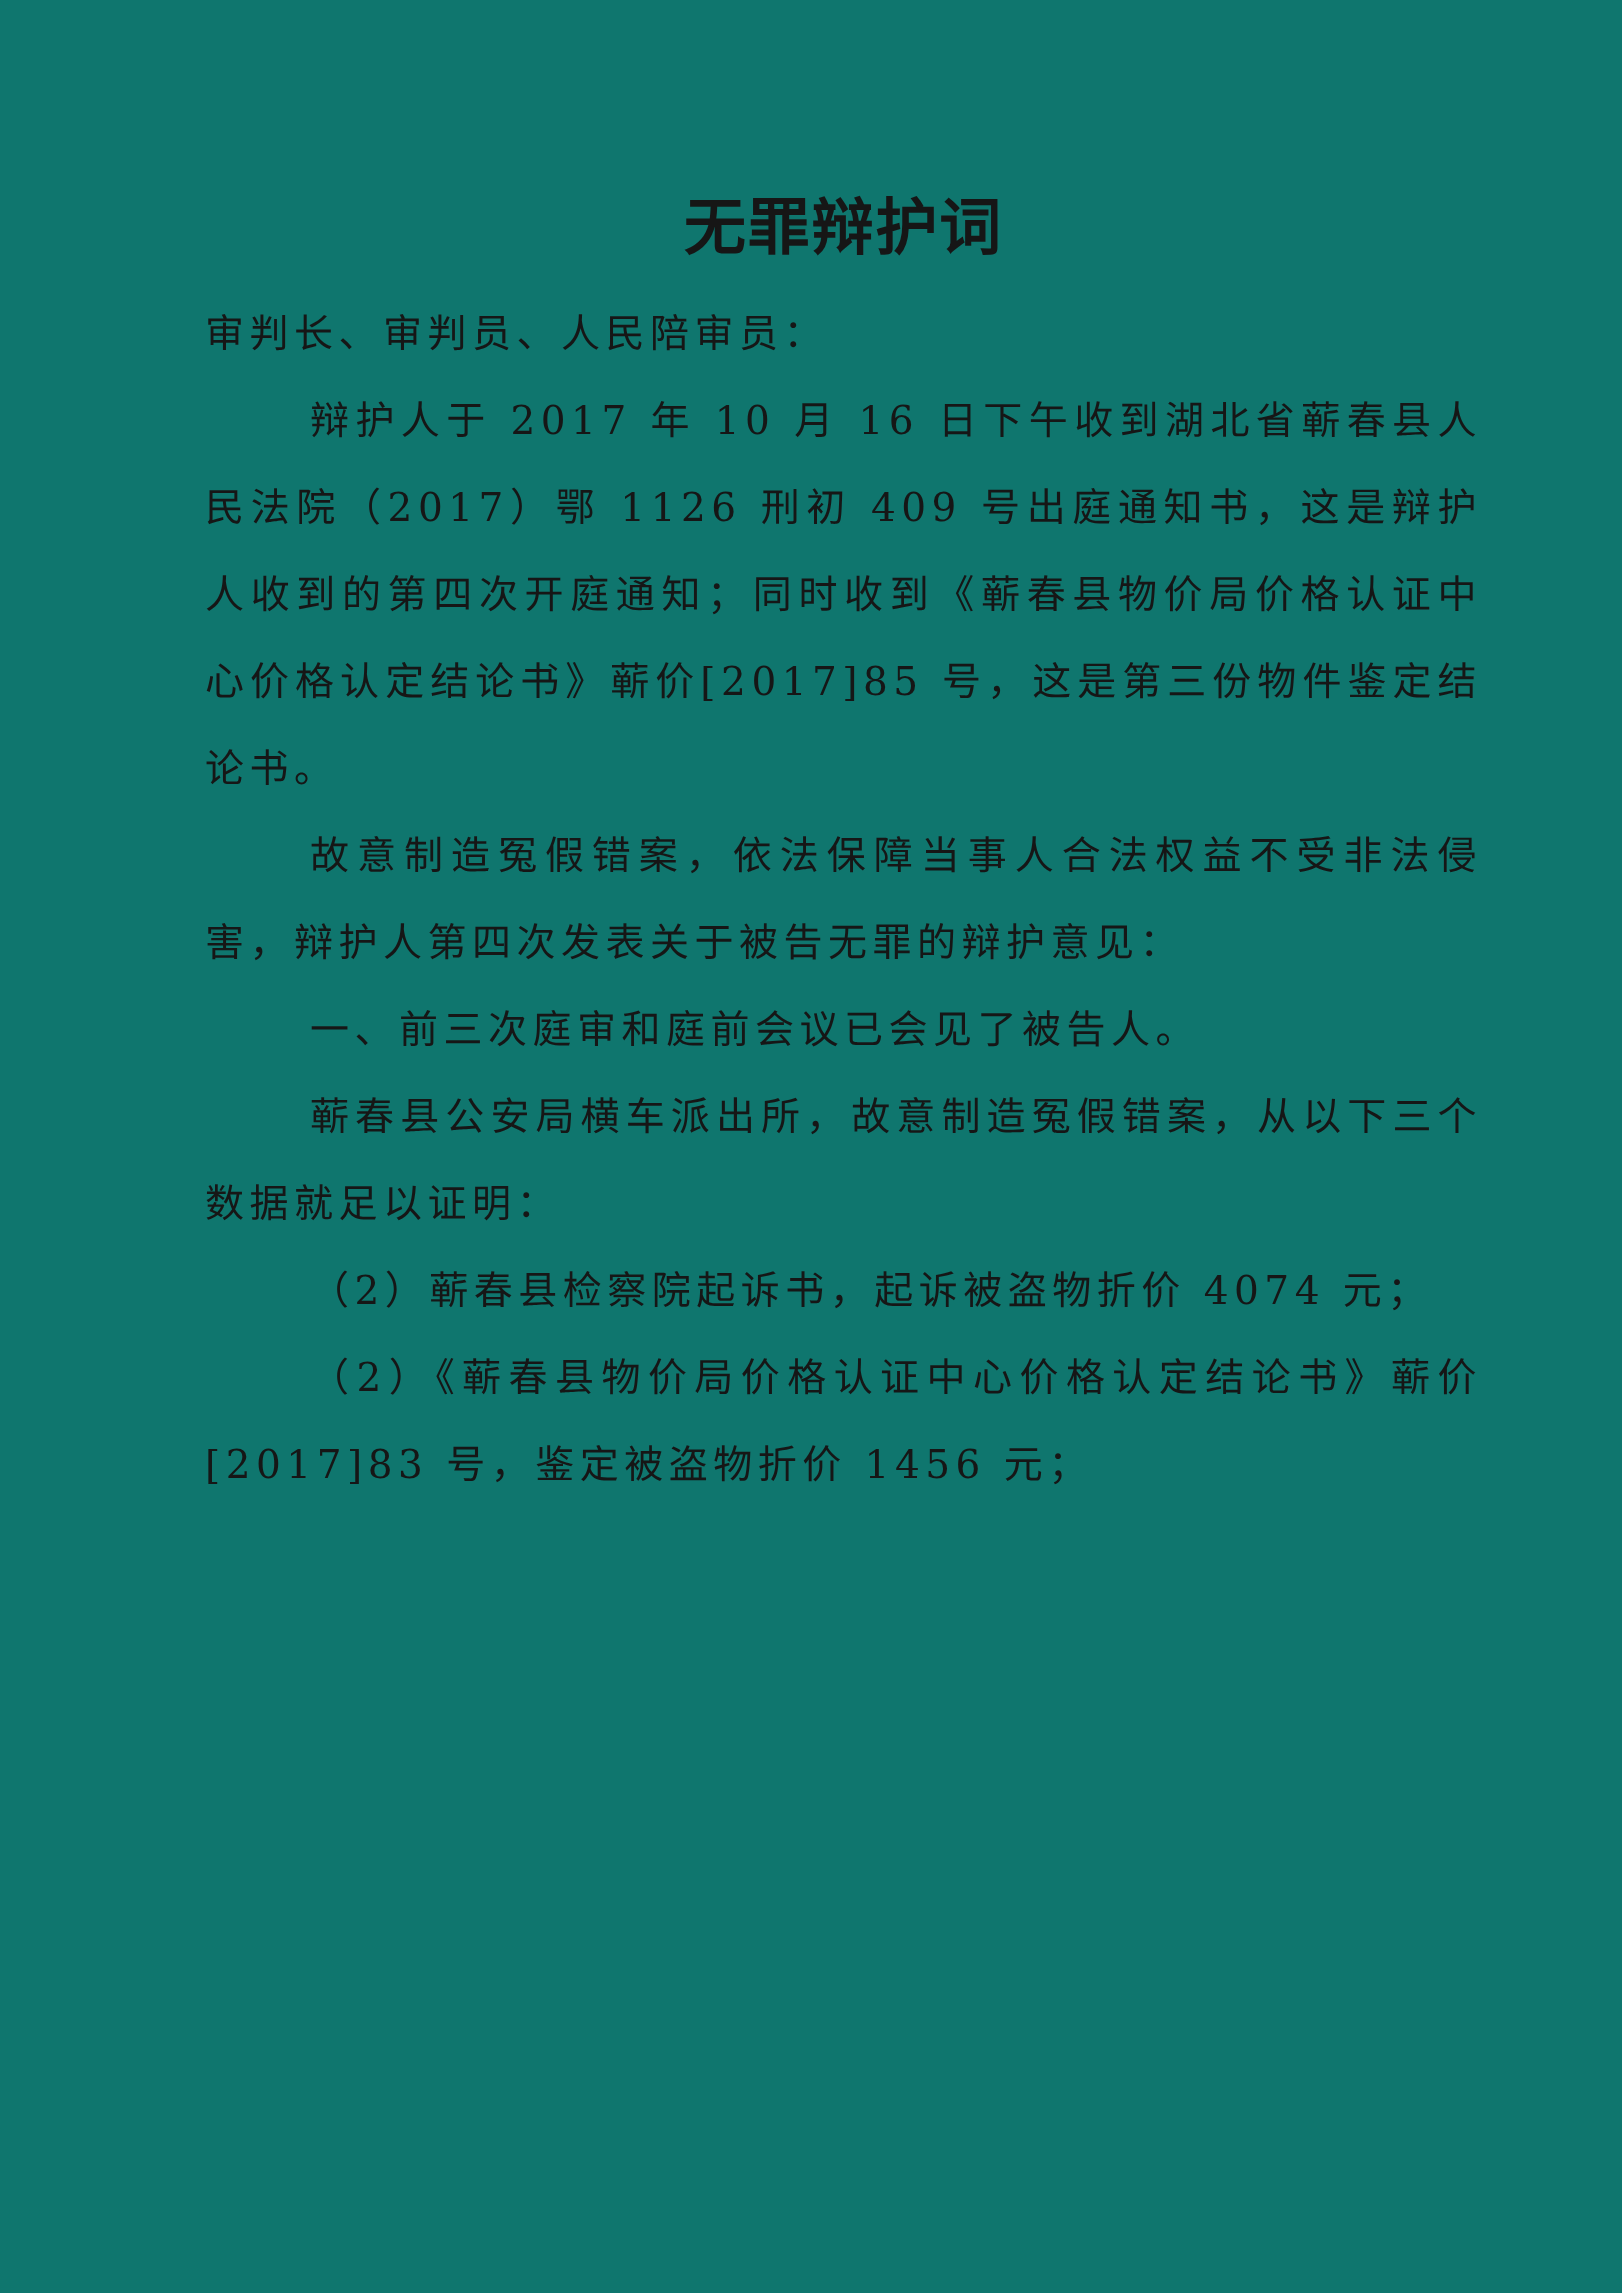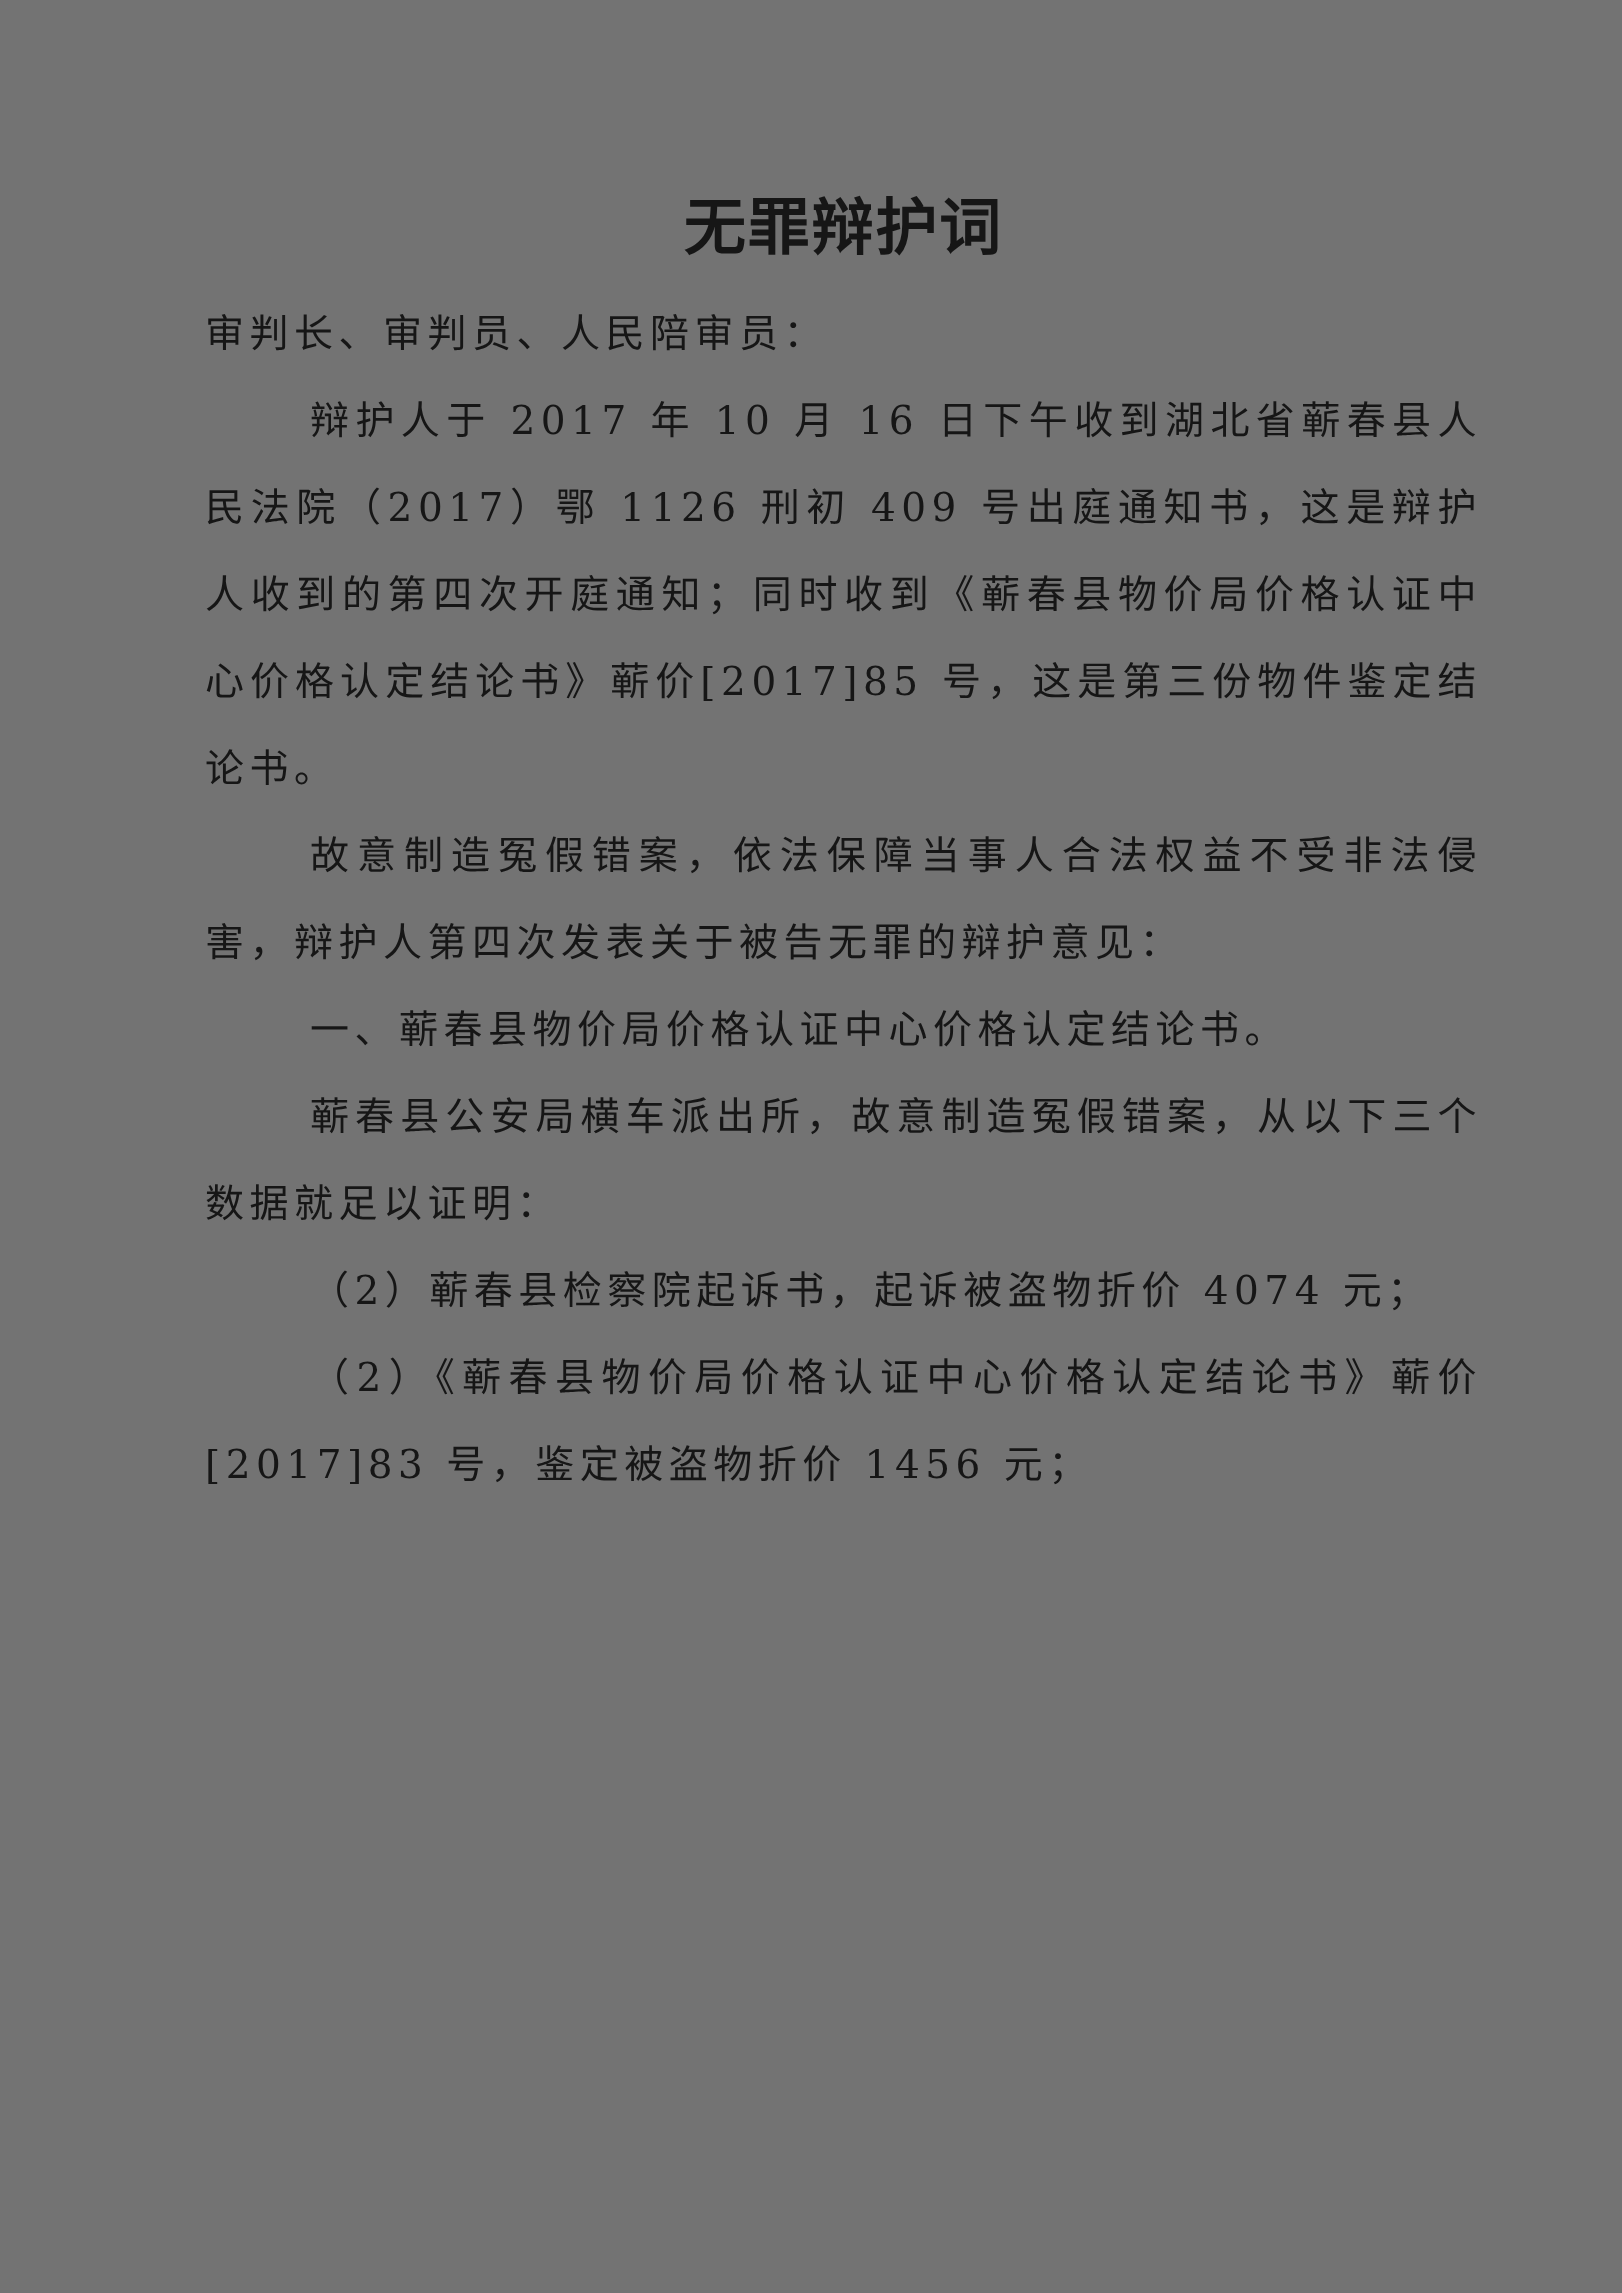--- a/index.html
+++ b/index.html
@@ -12,21 +12,21 @@
     height: 2294px;
     overflow: hidden;
     font-family: "DejaVu Serif", "Liberation Serif", serif;
     color: #161616;
   }
   .page {
     box-sizing: border-box;
     width: 1623px;
     height: 2294px;
     padding: 186px 141px 0 205px;
-    background: #737373;
+    background: #0f766e;
   }
   .doc-title {
     text-align: center;
     font-size: 62px;
     font-weight: 600;
     line-height: 84px;
     letter-spacing: 1.8px;
     margin: 0 0 20px 0;
   }
   .doc-body p {
@@ -51,21 +51,21 @@
   <h1 class="doc-title">无罪辩护词</h1>
 
   <div class="doc-body">
     <p class="salutation">审判长、审判员、人民陪审员：</p>
 
 
     <p class="indent">辩护人于 2017 年 10 月 16 日下午收到湖北省蕲春县人民法院（2017）鄂 1126 刑初 409 号出庭通知书，这是辩护人收到的第四次开庭通知；同时收到《蕲春县物价局价格认证中心价格认定结论书》蕲价[2017]85 号，这是第三份物件鉴定结论书。</p>
 
     <p class="indent">故意制造冤假错案，依法保障当事人合法权益不受非法侵害，辩护人第四次发表关于被告无罪的辩护意见：</p>
 
-    <p class="indent">一、蕲春县物价局价格认证中心价格认定结论书。</p>
+    <p class="indent">一、前三次庭审和庭前会议已会见了被告人。</p>
 
     <p class="indent">蕲春县公安局横车派出所，故意制造冤假错案，从以下三个数据就足以证明：</p>
 
     <p class="indent">（2）蕲春县检察院起诉书，起诉被盗物折价 4074 元；</p>
 
     <p class="indent">（2）《蕲春县物价局价格认证中心价格认定结论书》蕲价[2017]83 号，鉴定被盗物折价 1456 元；</p>
   </div>
 </div>
 
 

